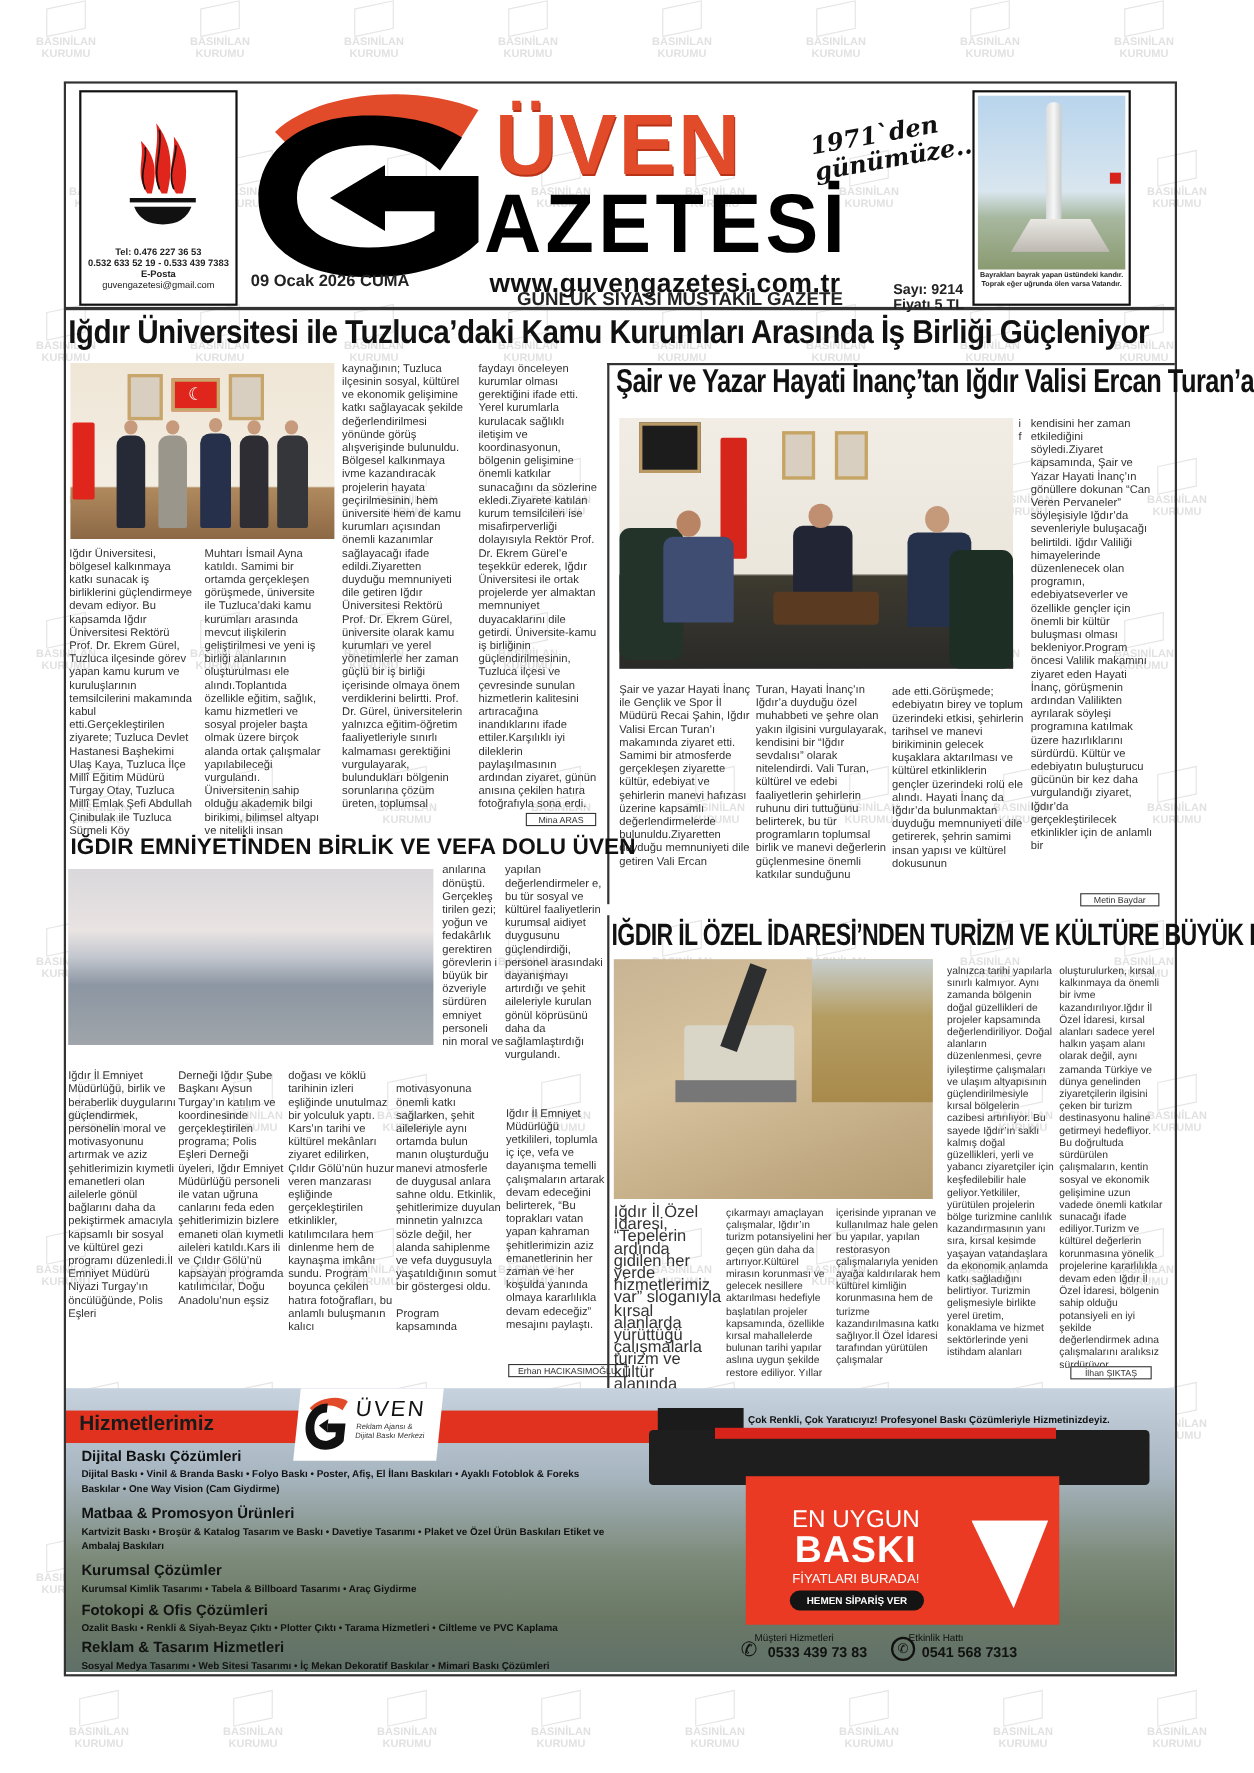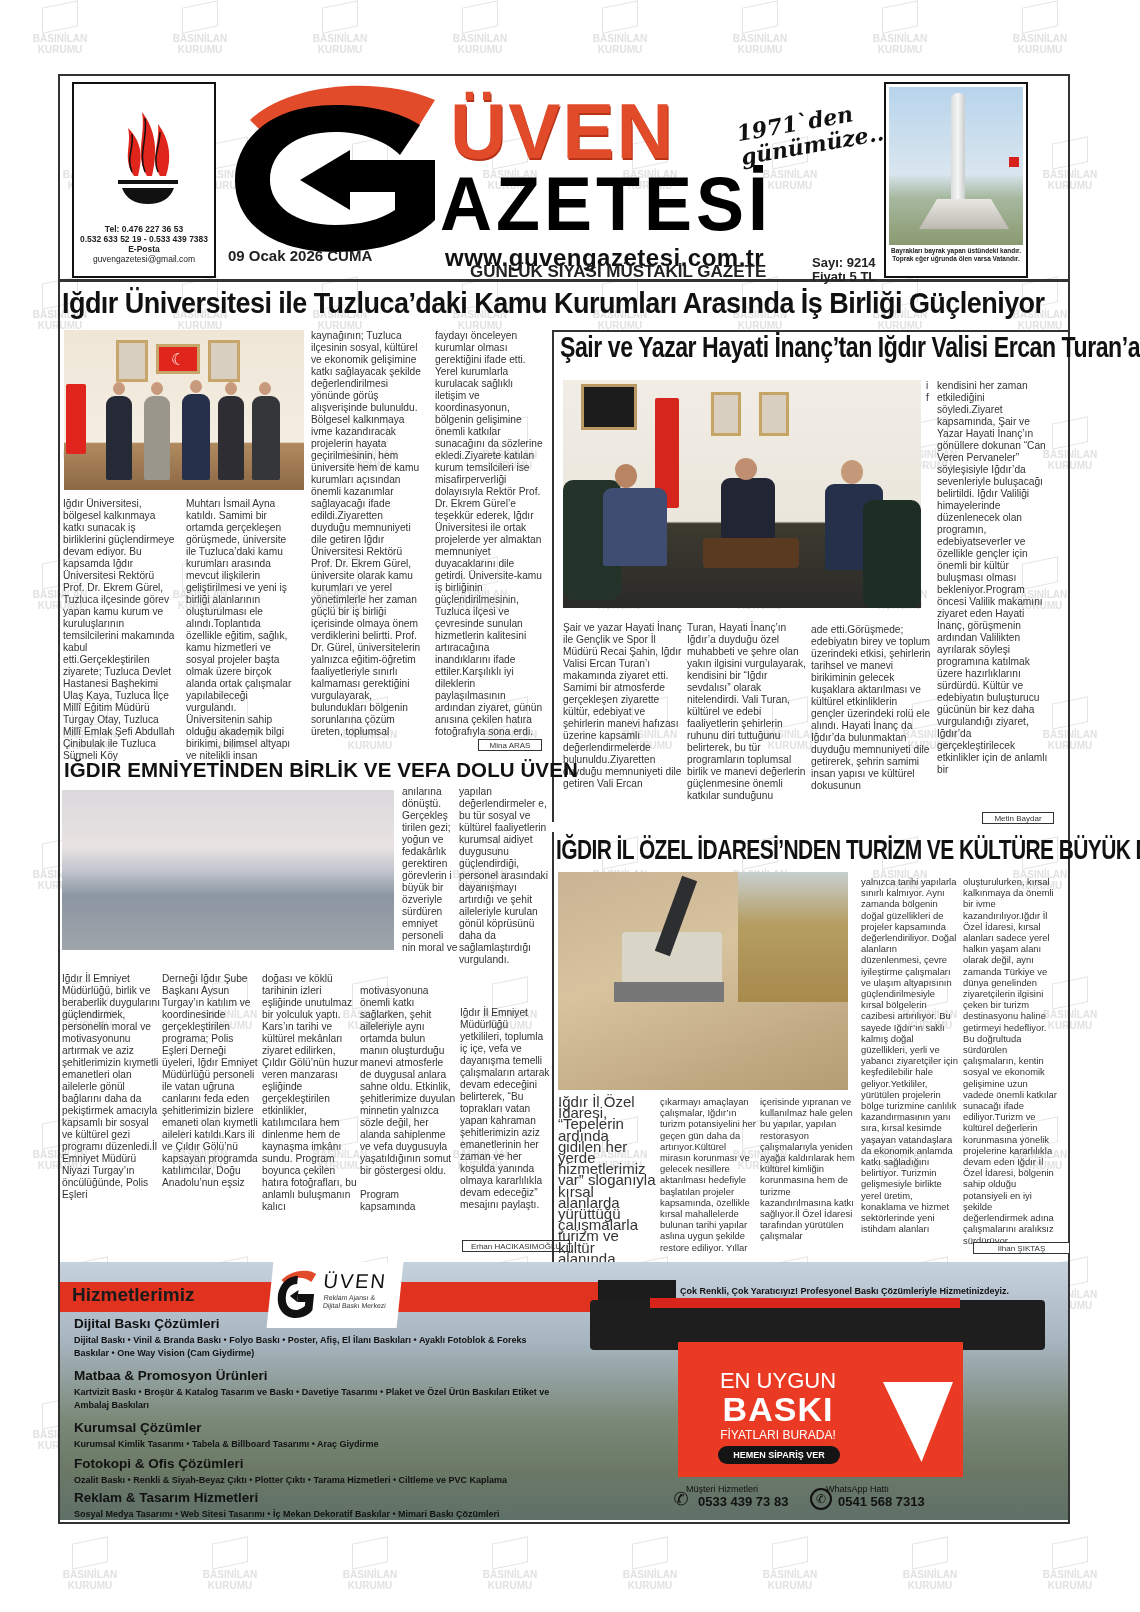--- a/index.html
+++ b/index.html
@@ -678,21 +678,21 @@
   <div class="abs" style="left:180px;top:0;width:110px;height:130px;background:linear-gradient(#c7cfcf,#b59d62 40%,#a88a4c)"></div>
   <div class="abs" style="left:64px;top:60px;width:100px;height:60px;background:#d9d6c8;border-radius:4px"></div>
   <div class="abs" style="left:110px;top:4px;width:16px;height:80px;background:#2d2e30;transform:rotate(20deg)"></div>
   <div class="abs" style="left:56px;top:110px;width:110px;height:20px;background:#777"></div>
 </div>
 <div class="col" style="left:861px;top:876px;width:98px;font-size:9.4px;line-height:11.2px">yalnızca tarihi yapılarla sınırlı kalmıyor. Aynı zamanda bölgenin doğal güzellikleri de projeler kapsamında değerlendiriliyor. Doğal alanların düzenlenmesi, çevre iyileştirme çalışmaları ve ulaşım altyapısının güçlendirilmesiyle kırsal bölgelerin cazibesi artırılıyor. Bu sayede Iğdır’ın saklı kalmış doğal güzellikleri, yerli ve yabancı ziyaretçiler için keşfedilebilir hale geliyor.Yetkililer, yürütülen projelerin bölge turizmine canlılık kazandırmasının yanı sıra, kırsal kesimde yaşayan vatandaşlara da ekonomik anlamda katkı sağladığını belirtiyor. Turizmin gelişmesiyle birlikte yerel üretim, konaklama ve hizmet sektörlerinde yeni istihdam alanları</div>
 <div class="col" style="left:963px;top:876px;width:94px;font-size:9.4px;line-height:11.2px">oluşturulurken, kırsal kalkınmaya da önemli bir ivme kazandırılıyor.Iğdır İl Özel İdaresi, kırsal alanları sadece yerel halkın yaşam alanı olarak değil, aynı zamanda Türkiye ve dünya genelinden ziyaretçilerin ilgisini çeken bir turizm destinasyonu haline getirmeyi hedefliyor. Bu doğrultuda sürdürülen çalışmaların, kentin sosyal ve ekonomik gelişimine uzun vadede önemli katkılar sunacağı ifade ediliyor.Turizm ve kültürel değerlerin korunmasına yönelik projelerine kararlılıkla devam eden Iğdır İl Özel İdaresi, bölgenin sahip olduğu potansiyeli en iyi şekilde değerlendirmek adına çalışmalarını aralıksız sürdürüyor.</div>
 <div class="col" style="left:558px;top:1096px;width:98px;font-size:15px;line-height:11.2px">Iğdır İl Özel İdaresi, “Tepelerin ardında gidilen her yerde hizmetlerimiz var” sloganıyla kırsal alanlarda yürüttüğü çalışmalarla turizm ve kültür alanında önemli projelere imza atmaya devam ediyor. Bölgenin sahip olduğu tarihi ve doğal zenginlikleri gün yüzüne</div>
 <div class="col" style="left:660px;top:1096px;width:98px;font-size:9.4px;line-height:11.2px">çıkarmayı amaçlayan çalışmalar, Iğdır’ın turizm potansiyelini her geçen gün daha da artırıyor.Kültürel mirasın korunması ve gelecek nesillere aktarılması hedefiyle başlatılan projeler kapsamında, özellikle kırsal mahallelerde bulunan tarihi yapılar aslına uygun şekilde restore ediliyor. Yıllar</div>
 <div class="col" style="left:760px;top:1096px;width:100px;font-size:9.4px;line-height:11.2px">içerisinde yıpranan ve kullanılmaz hale gelen bu yapılar, yapılan restorasyon çalışmalarıyla yeniden ayağa kaldırılarak hem kültürel kimliğin korunmasına hem de turizme kazandırılmasına katkı sağlıyor.İl Özel İdaresi tarafından yürütülen çalışmalar</div>
-<div class="byline" style="left:973px;top:1242px;width:97px">İlhan ŞIKTAŞ</div>
+<div class="byline" style="left:973px;top:1242px;width:74px">İlhan ŞIKTAŞ</div>
 
 <section class="abs" id="ad">
   <div class="abs" id="ad-redbar"></div>
   <div class="abs" id="ad-title">Hizmetlerimiz</div>
   <div class="abs" id="ad-logo">
     <svg class="abs" id="ad-logo-g" viewBox="0 0 40 52">
       <path d="M4 12 C12 2 30 0 38 6 L34 14 C26 8 14 8 8 16Z" fill="#e14b2a"></path>
       <path d="M20 8 C8 8 2 18 2 28 C2 40 10 50 22 50 C30 50 36 46 38 42 L38 26 L22 26 L22 34 L30 34 L30 38 C28 40 24 42 22 42 C14 42 10 36 10 28 C10 20 14 16 20 16Z" fill="#111"></path>
       <path d="M14 28 L22 22 L22 34Z" fill="#111"></path>
     </svg>
@@ -725,16 +725,16 @@
   </div>
   <div class="abs" id="ad-tagline">Çok Renkli, Çok Yaratıcıyız! Profesyonel Baskı Çözümleriyle Hizmetinizdeyiz.</div>
 
   <div class="contact" style="left:610px">
     <span class="ic">✆</span>
     <div class="lbl">Müşteri Hizmetleri</div>
     <div class="num">0533 439 73 83</div>
   </div>
   <div class="contact" style="left:750px">
     <span class="ic" style="border:2px solid #111;border-radius:50%;font-size:12px;line-height:18px;width:22px;height:22px">✆</span>
-    <div class="lbl">WhatsApp Hattı</div>
+    <div class="lbl">Etkinlik Hattı</div>
     <div class="num">0541 568 7313</div>
   </div>
 </section>
 
 </body></html>

